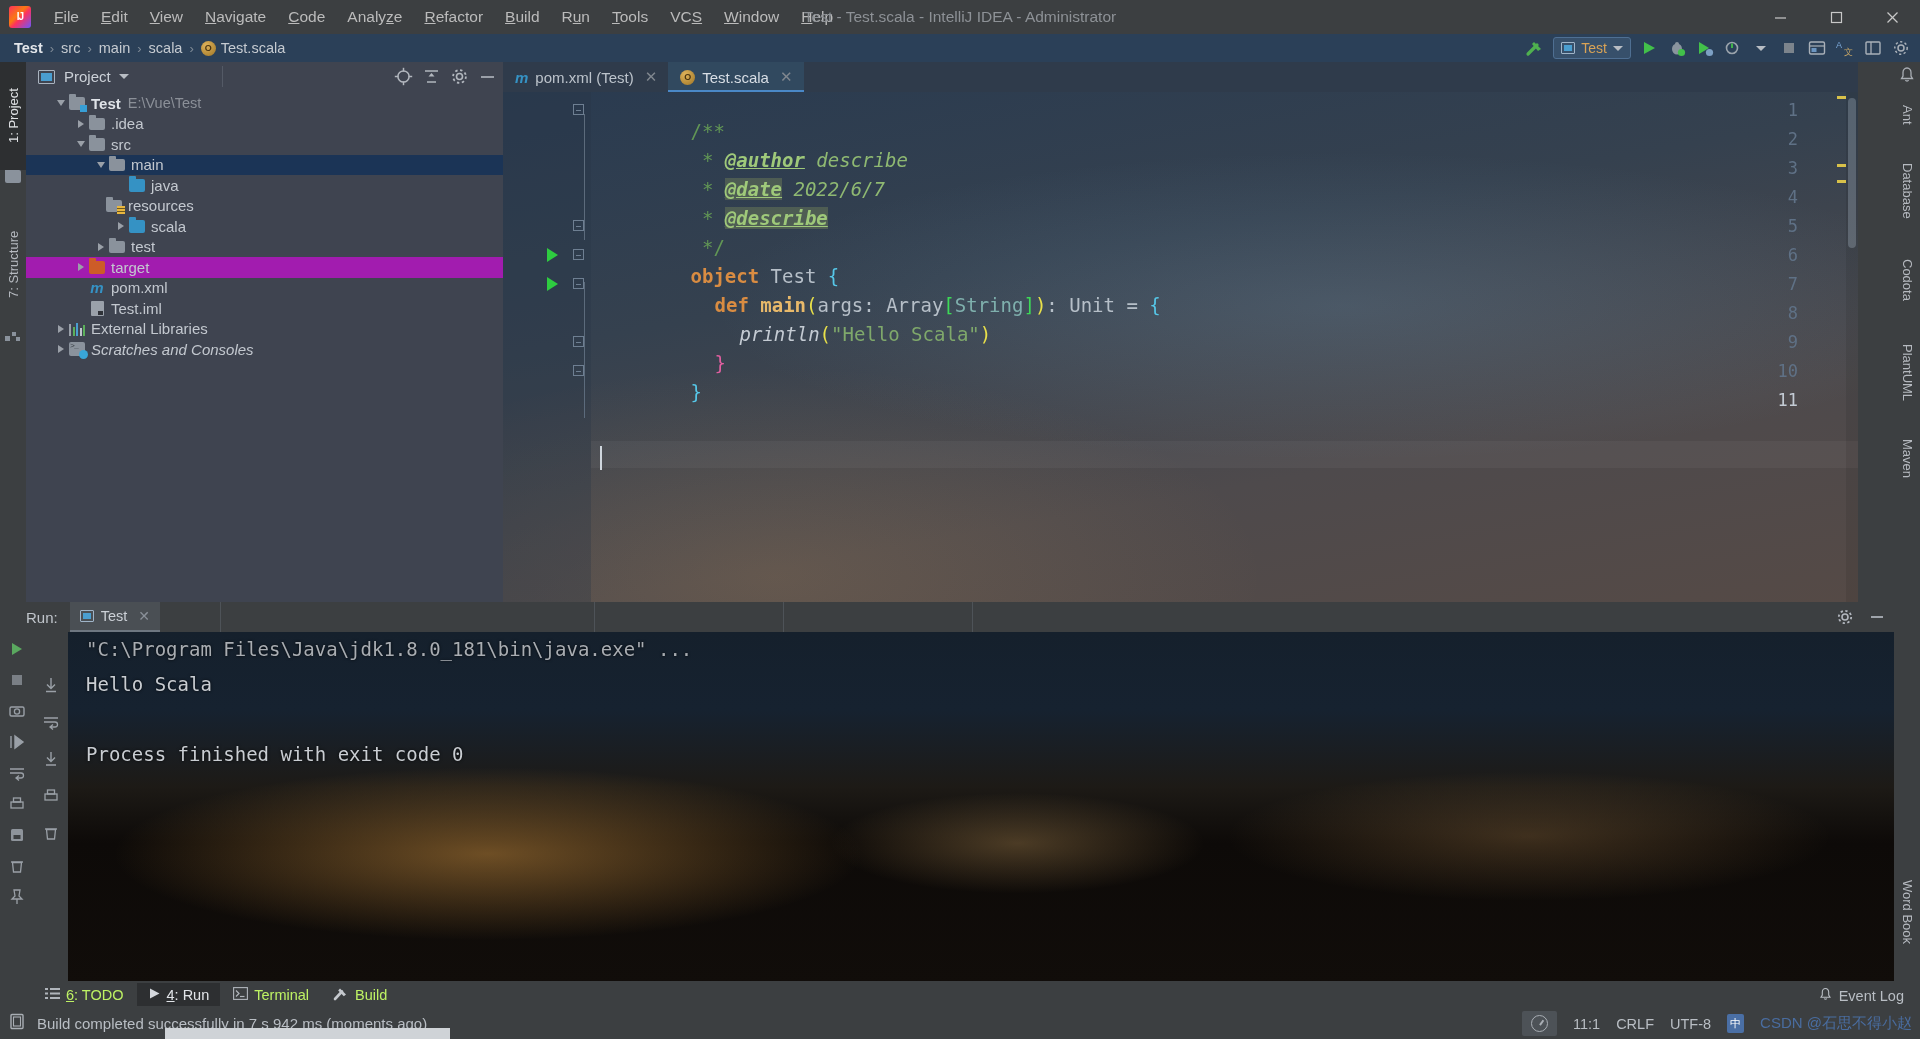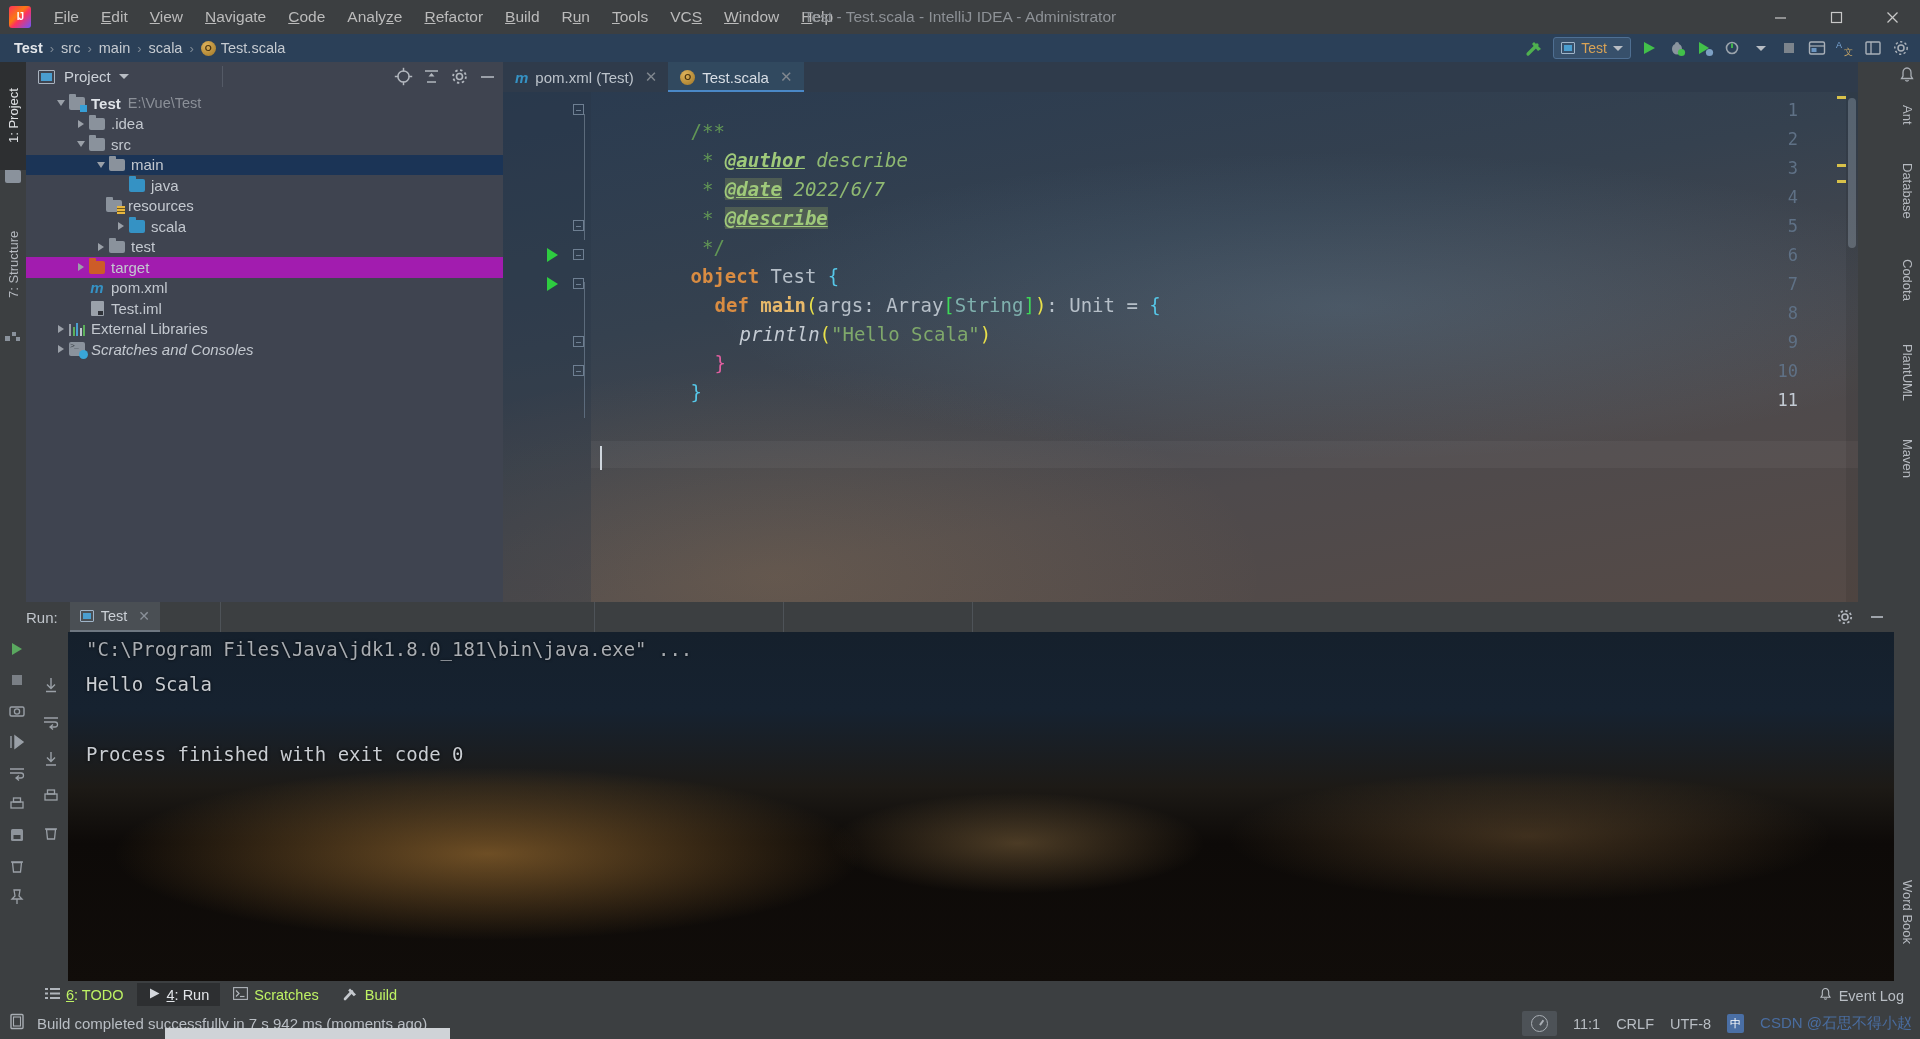--- a/index.html
+++ b/index.html
@@ -968,21 +968,21 @@
       <span><u>4</u>: Run</span>
     </div>
     <div class="bb-item">
       <span>
         <svg width="15" height="13" viewBox="0 0 15 13">
             <rect x="0.6" y="0.6" width="13.8" height="11.8" fill="none" stroke="#b0b5bb" stroke-width="1.1"></rect>
             <path d="M3 3.5 L6 6.5 L3 9.5" fill="none" stroke="#b0b5bb" stroke-width="1.2"></path>
             <line x1="7" y1="9.5" x2="11.5" y2="9.5" stroke="#b0b5bb" stroke-width="1.2"></line>
           </svg>
       </span>
-      <span>Scratches</span>
+      <span>Terminal</span>
     </div>
     <div class="bb-item">
       <span>
         <svg width="16" height="15" viewBox="0 0 16 15">
             <path d="M2 13 L9 5.5" stroke="#c5c9ce" stroke-width="2.6" stroke-linecap="round"></path>
             <path d="M7 2.5 L13 8.5 L10.8 10.3 L5.2 4.5 Z" fill="#c5c9ce"></path>
           </svg>
       </span>
       <span>Build</span>
     </div>

